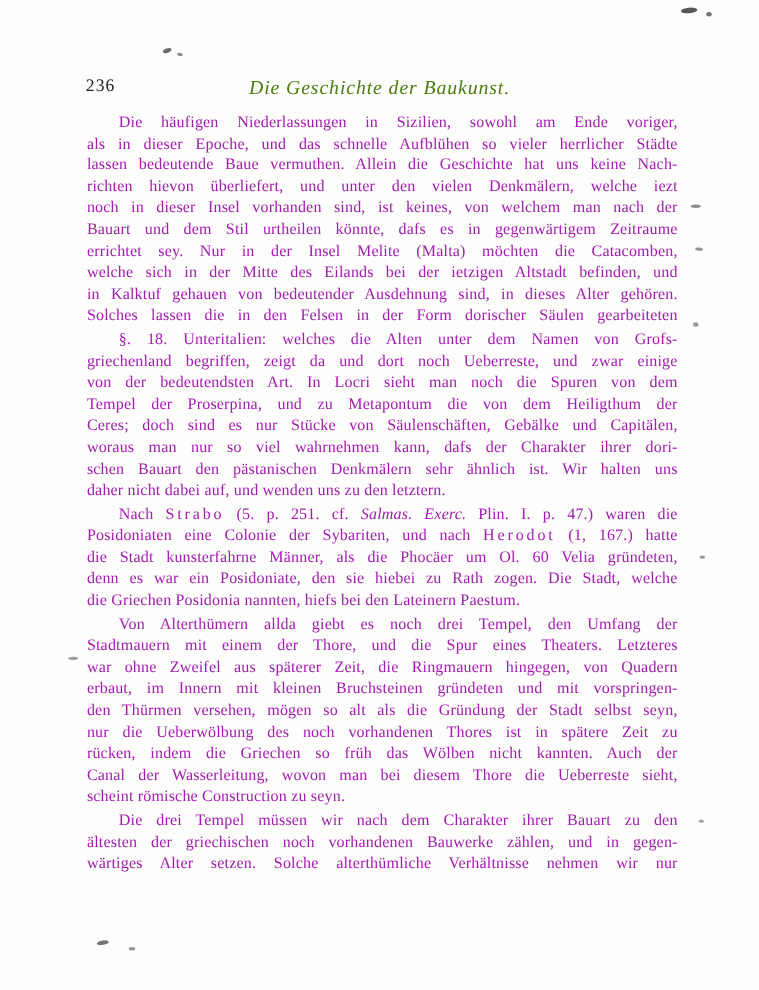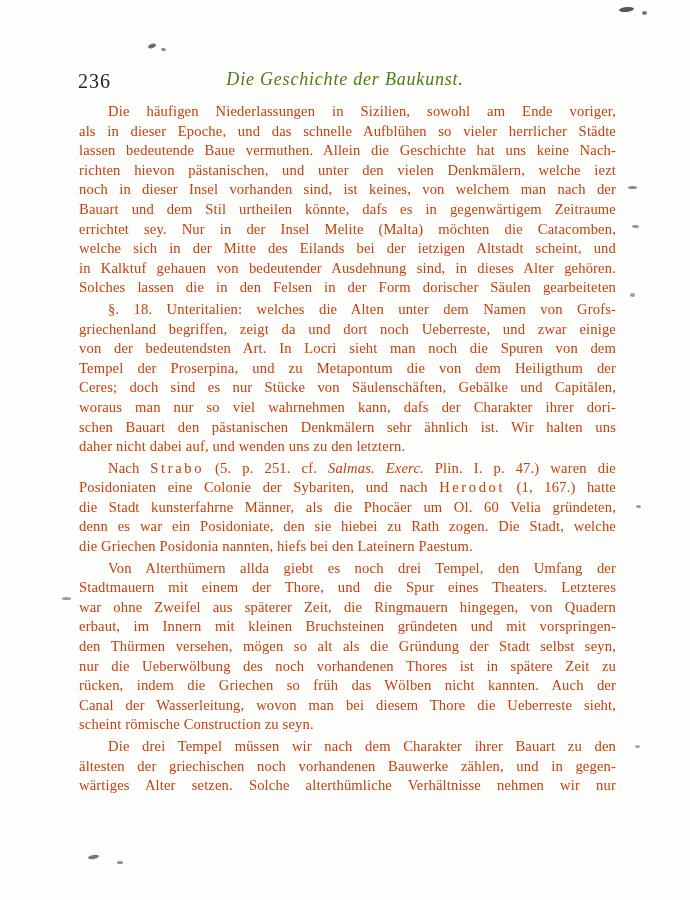--- a/index.html
+++ b/index.html
@@ -14,21 +14,21 @@
     margin: 0 auto;
     background: #fdfdfc;
     overflow: hidden;
     color: #1f1f1f;
     font-family: "Liberation Serif", "DejaVu Serif", serif;
   }
   .page-number {
     position: absolute;
     left: 78px;
     top: 70px;
-    font-size: 20px;
+    font-size: 16px;
     letter-spacing: 1px;
     color: #242424;
   }
   .running-title {
     position: absolute;
     left: 0;
     right: 0;
     top: 69px;
     text-align: center;
     font-style: italic;
@@ -36,21 +36,21 @@
     letter-spacing: 0.8px;
     color: #4d7c0f;
   }
   .body-block {
     position: absolute;
     left: 79px;
     top: 102px;
     width: 537px;
     font-size: 14.6px;
     letter-spacing: 0.15px;
-    color: #c2410c;
+    color: #a21caf;
   }
   .paragraph { margin: 0; }
   .paragraph + .paragraph { margin-top: 2px; }
   .line {
     height: 19.6px;
     line-height: 19.6px;
     text-align: justify;
     text-align-last: justify;
     overflow: hidden;
     white-space: nowrap;
@@ -75,25 +75,25 @@
 
   <div class="page-number">236</div>
 
   <div class="running-title">Die Geschichte der Baukunst.</div>
 
   <div class="body-block">
       <div class="paragraph">
         <div class="line indent">Die häufigen Niederlassungen in Sizilien, sowohl am Ende voriger,</div>
         <div class="line">als in dieser Epoche, und das schnelle Aufblühen so vieler herrlicher Städte</div>
         <div class="line">lassen bedeutende Baue vermuthen. Allein die Geschichte hat uns keine Nach-</div>
-        <div class="line">richten hievon pästanischen, und unter den vielen Denkmälern, welche iezt</div>
+        <div class="line">richten hievon überliefert, und unter den vielen Denkmälern, welche iezt</div>
         <div class="line">noch in dieser Insel vorhanden sind, ist keines, von welchem man nach der</div>
         <div class="line">Bauart und dem Stil urtheilen könnte, dafs es in gegenwärtigem Zeitraume</div>
         <div class="line">errichtet sey. Nur in der Insel Melite (Malta) möchten die Catacomben,</div>
-        <div class="line">welche sich in der Mitte des Eilands bei der ietzigen Altstadt scheint, und</div>
+        <div class="line">welche sich in der Mitte des Eilands bei der ietzigen Altstadt befinden, und</div>
         <div class="line">in Kalktuf gehauen von bedeutender Ausdehnung sind, in dieses Alter gehören.</div>
         <div class="line">Solches lassen die in den Felsen in der Form dorischer Säulen gearbeiteten</div>
       </div>
       <div class="paragraph">
         <div class="line indent">§. 18. Unteritalien: welches die Alten unter dem Namen von Grofs-</div>
         <div class="line">griechenland begriffen, zeigt da und dort noch Ueberreste, und zwar einige</div>
         <div class="line">von der bedeutendsten Art. In Locri sieht man noch die Spuren von dem</div>
         <div class="line">Tempel der Proserpina, und zu Metapontum die von dem Heiligthum der</div>
         <div class="line">Ceres; doch sind es nur Stücke von Säulenschäften, Gebälke und Capitälen,</div>
         <div class="line">woraus man nur so viel wahrnehmen kann, dafs der Charakter ihrer dori-</div>

